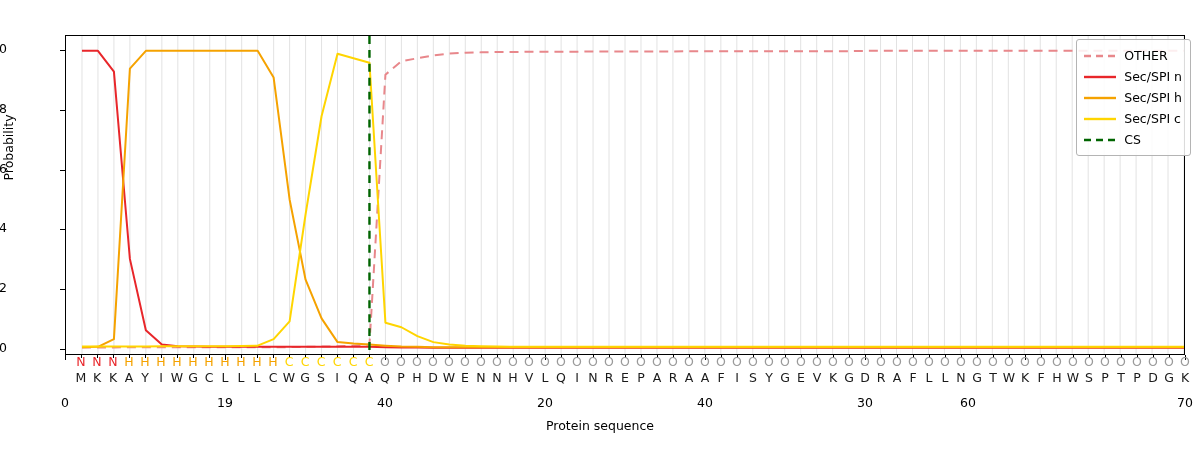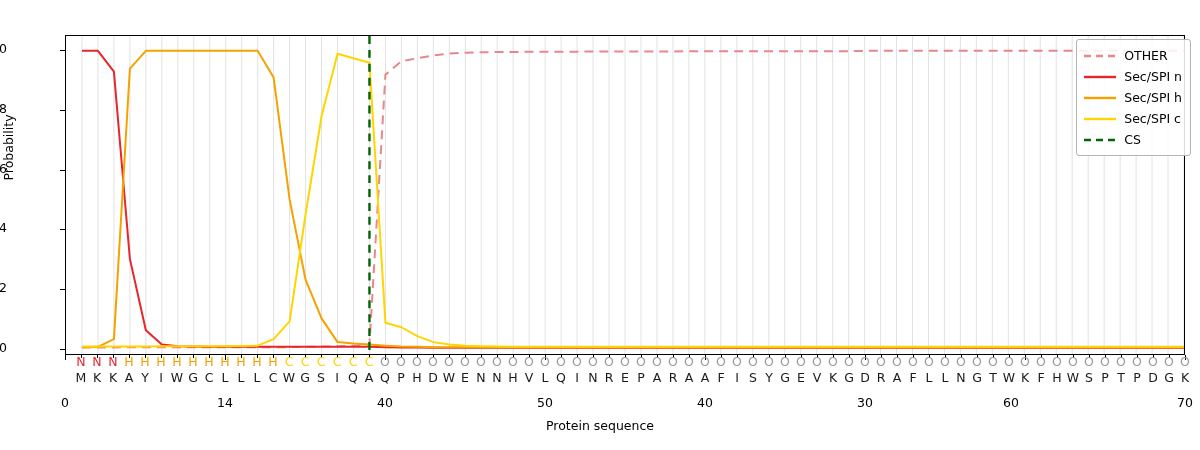--- a/index.html
+++ b/index.html
@@ -137,21 +137,21 @@
       <div class="xminor" style="left: 81px; top: 355px;"></div>
       <div class="xminor" style="left: 97px; top: 355px;"></div>
       <div class="xminor" style="left: 113px; top: 355px;"></div>
       <div class="xminor" style="left: 129px; top: 355px;"></div>
       <div class="xminor" style="left: 145px; top: 355px;"></div>
       <div class="xminor" style="left: 161px; top: 355px;"></div>
       <div class="xminor" style="left: 177px; top: 355px;"></div>
       <div class="xminor" style="left: 193px; top: 355px;"></div>
       <div class="xminor" style="left: 209px; top: 355px;"></div>
       <div class="xtickmark" style="left: 225px; top: 355px;"></div>
-      <div class="xtick" style="left: 225px;">14</div>
+      <div class="xtick" style="left: 225px;">19</div>
       <div class="xminor" style="left: 241px; top: 355px;"></div>
       <div class="xminor" style="left: 257px; top: 355px;"></div>
       <div class="xminor" style="left: 273px; top: 355px;"></div>
       <div class="xminor" style="left: 289px; top: 355px;"></div>
       <div class="xminor" style="left: 305px; top: 355px;"></div>
       <div class="xminor" style="left: 321px; top: 355px;"></div>
       <div class="xminor" style="left: 337px; top: 355px;"></div>
       <div class="xminor" style="left: 353px; top: 355px;"></div>
       <div class="xminor" style="left: 369px; top: 355px;"></div>
       <div class="xtickmark" style="left: 385px; top: 355px;"></div>
@@ -159,21 +159,21 @@
       <div class="xminor" style="left: 401px; top: 355px;"></div>
       <div class="xminor" style="left: 417px; top: 355px;"></div>
       <div class="xminor" style="left: 433px; top: 355px;"></div>
       <div class="xminor" style="left: 449px; top: 355px;"></div>
       <div class="xminor" style="left: 465px; top: 355px;"></div>
       <div class="xminor" style="left: 481px; top: 355px;"></div>
       <div class="xminor" style="left: 497px; top: 355px;"></div>
       <div class="xminor" style="left: 513px; top: 355px;"></div>
       <div class="xminor" style="left: 529px; top: 355px;"></div>
       <div class="xtickmark" style="left: 545px; top: 355px;"></div>
-      <div class="xtick" style="left: 545px;">50</div>
+      <div class="xtick" style="left: 545px;">20</div>
       <div class="xminor" style="left: 561px; top: 355px;"></div>
       <div class="xminor" style="left: 577px; top: 355px;"></div>
       <div class="xminor" style="left: 593px; top: 355px;"></div>
       <div class="xminor" style="left: 609px; top: 355px;"></div>
       <div class="xminor" style="left: 625px; top: 355px;"></div>
       <div class="xminor" style="left: 641px; top: 355px;"></div>
       <div class="xminor" style="left: 657px; top: 355px;"></div>
       <div class="xminor" style="left: 673px; top: 355px;"></div>
       <div class="xminor" style="left: 689px; top: 355px;"></div>
       <div class="xtickmark" style="left: 705px; top: 355px;"></div>
@@ -192,21 +192,21 @@
       <div class="xminor" style="left: 881px; top: 355px;"></div>
       <div class="xminor" style="left: 897px; top: 355px;"></div>
       <div class="xminor" style="left: 913px; top: 355px;"></div>
       <div class="xminor" style="left: 929px; top: 355px;"></div>
       <div class="xminor" style="left: 945px; top: 355px;"></div>
       <div class="xminor" style="left: 961px; top: 355px;"></div>
       <div class="xminor" style="left: 977px; top: 355px;"></div>
       <div class="xminor" style="left: 993px; top: 355px;"></div>
       <div class="xminor" style="left: 1009px; top: 355px;"></div>
       <div class="xtickmark" style="left: 1025px; top: 355px;"></div>
-      <div class="xtick" style="left: 1011px;">60</div>
+      <div class="xtick" style="left: 968px;">60</div>
       <div class="xminor" style="left: 1041px; top: 355px;"></div>
       <div class="xminor" style="left: 1057px; top: 355px;"></div>
       <div class="xminor" style="left: 1073px; top: 355px;"></div>
       <div class="xminor" style="left: 1089px; top: 355px;"></div>
       <div class="xminor" style="left: 1105px; top: 355px;"></div>
       <div class="xminor" style="left: 1121px; top: 355px;"></div>
       <div class="xminor" style="left: 1137px; top: 355px;"></div>
       <div class="xminor" style="left: 1153px; top: 355px;"></div>
       <div class="xminor" style="left: 1169px; top: 355px;"></div>
       <div class="xtickmark" style="left: 1185px; top: 355px;"></div>

